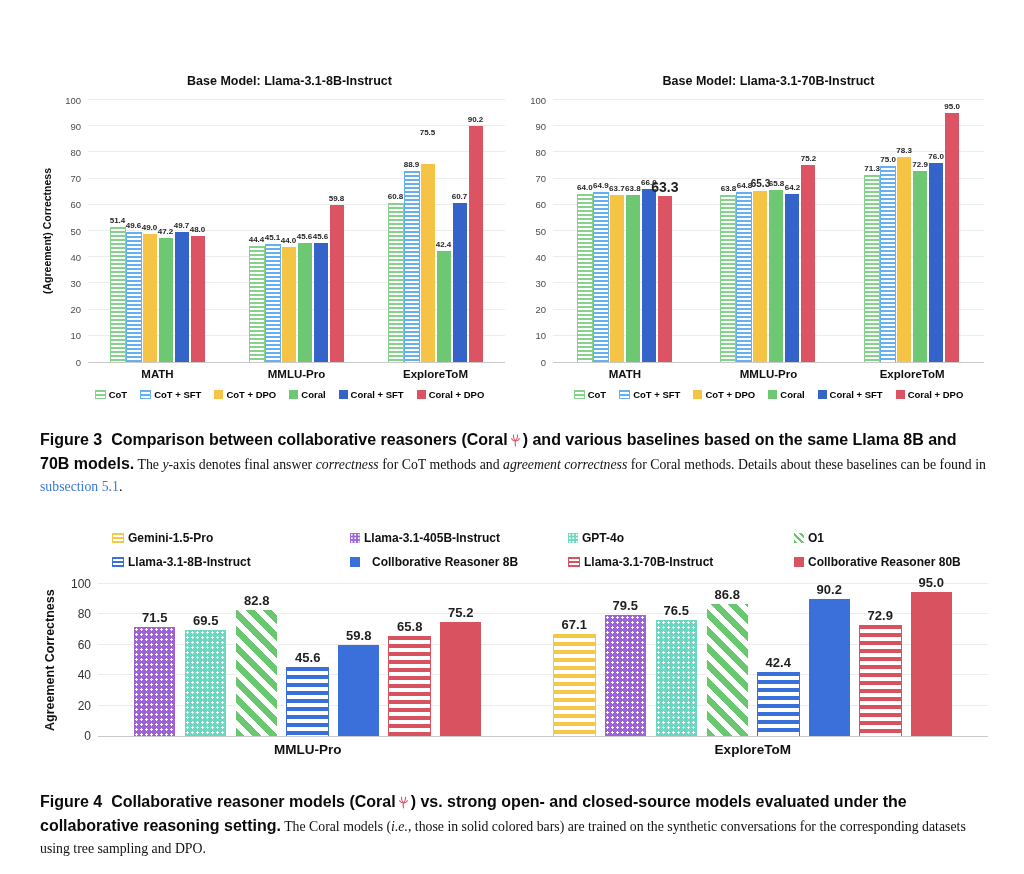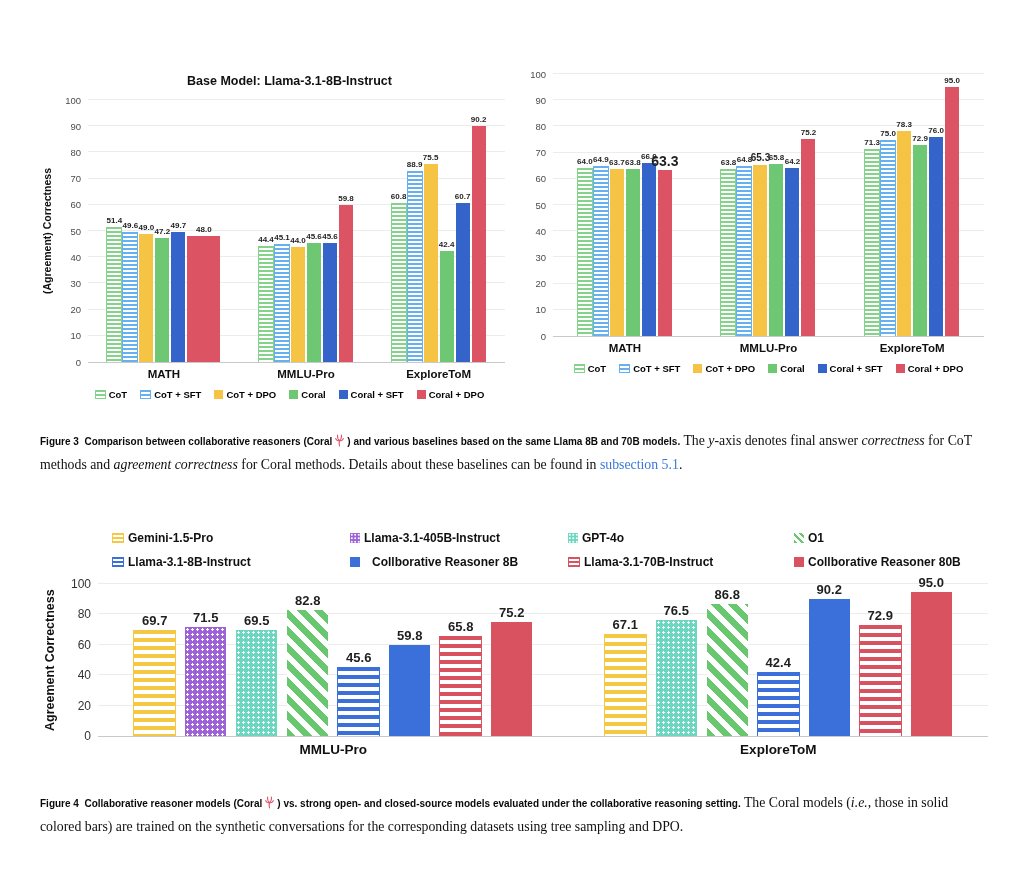--- a/index.html
+++ b/index.html
@@ -21,21 +21,21 @@
   .grp{position:relative;display:flex;align-items:flex-end;}
   .cell{display:flex;flex-direction:column;align-items:center;}
   .vl{font-weight:600;color:#1f1f1f;white-space:nowrap;text-align:center;line-height:1;}
   .cat{position:absolute;top:calc(100% + 6px);left:50%;transform:translateX(-50%);
        font-weight:700;color:#101010;white-space:nowrap;}
   .lgd{display:flex;justify-content:center;margin:26px 0 0 34px;}
   .li{display:flex;align-items:center;}
   .sw{flex:none;display:inline-block;}
   #cap3,#cap4{position:absolute;left:40px;width:946px;line-height:21.5px;}
   #cap3{top:429px;} #cap4{top:791px;}
-  .cb{font-family:"Liberation Sans","DejaVu Sans",sans-serif;font-weight:700;font-size:10px;color:#0a0a0a;}
+  .cb{font-family:"Liberation Sans","DejaVu Sans",sans-serif;font-weight:700;font-size:16px;color:#0a0a0a;}
   .cr{font-family:"Liberation Serif","DejaVu Serif",serif;font-size:13.8px;color:#101010;}
   .ci{font-family:"Liberation Serif","DejaVu Serif",serif;font-size:13.8px;color:#101010;font-style:italic;}
   .clink{font-family:"Liberation Serif","DejaVu Serif",serif;font-size:13.8px;cursor:pointer;}
   .coralsvg{display:inline-block;vertical-align:-2px;margin:0 1px;}
   #f4legend{position:absolute;top:531px;left:112px;width:872px;display:grid;
             grid-template-columns:238px 218px 226px auto;row-gap:10px;
             font-size:12px;font-weight:700;color:#101010;}
   #f4chart{position:absolute;top:584px;left:40px;width:948px;}
 </style>
 </head>
@@ -84,21 +84,21 @@
                   <div class="bar" style="width: 100%; height: 128.38px; background: rgb(246, 196, 68);"></div>
                 </div>
                 <div class="cell" style="width: 14px;">
                   <div class="vl" style="font-size: 8px; margin: 0px -8px 2px; width: 30px;">47.2</div>
                   <div class="bar" style="width: 100%; height: 123.664px; background: rgb(110, 200, 115);"></div>
                 </div>
                 <div class="cell" style="width: 14px;">
                   <div class="vl" style="font-size: 8px; margin: 0px -8px 2px; width: 30px;">49.7</div>
                   <div class="bar" style="width: 100%; height: 130.214px; background: rgb(52, 100, 201);"></div>
                 </div>
-                <div class="cell" style="width: 33px;">
+                <div class="cell" style="width: 14px;">
                   <div class="vl" style="font-size: 8px; margin: 0px -8px 2px; width: 30px;">48.0</div>
                   <div class="bar" style="width: 100%; height: 125.76px; background: rgb(220, 84, 100);"></div>
                 </div>
                 <div class="cat" style="font-size: 11.5px;">MATH</div>
               </div>
               <div class="grp" style="gap: 2px;">
                 <div class="cell" style="width: 14px;">
                   <div class="vl" style="font-size: 8px; margin: 0px -8px 2px; width: 30px;">44.4</div>
                   <div class="bar" style="width: 100%; height: 116.328px; background: repeating-linear-gradient(rgb(133, 210, 139) 0px, rgb(133, 210, 139) 2px, rgb(255, 255, 255) 2px, rgb(255, 255, 255) 4px); border-left: 1px solid rgb(133, 210, 139); border-right: 1px solid rgb(133, 210, 139);"></div>
                 </div>
@@ -126,21 +126,21 @@
               </div>
               <div class="grp" style="gap: 2px;">
                 <div class="cell" style="width: 14px;">
                   <div class="vl" style="font-size: 8px; margin: 0px -8px 2px; width: 30px;">60.8</div>
                   <div class="bar" style="width: 100%; height: 159.296px; background: repeating-linear-gradient(rgb(133, 210, 139) 0px, rgb(133, 210, 139) 2px, rgb(255, 255, 255) 2px, rgb(255, 255, 255) 4px); border-left: 1px solid rgb(133, 210, 139); border-right: 1px solid rgb(133, 210, 139);"></div>
                 </div>
                 <div class="cell" style="width: 14px;">
                   <div class="vl" style="font-size: 8px; margin: 0px -8px 2px; width: 30px;">88.9</div>
                   <div class="bar" style="width: 100%; height: 190.736px; background: repeating-linear-gradient(rgb(100, 176, 241) 0px, rgb(100, 176, 241) 2px, rgb(255, 255, 255) 2px, rgb(255, 255, 255) 4px); border-left: 1px solid rgb(100, 176, 241); border-right: 1px solid rgb(100, 176, 241);"></div>
                 </div>
-                <div class="cell" style="width: 14px;">
+                <div class="cell" style="width: 14px; gap: 25px;">
                   <div class="vl" style="font-size: 8px; margin: 0px -8px 2px; width: 30px;">75.5</div>
                   <div class="bar" style="width: 100%; height: 197.81px; background: rgb(246, 196, 68);"></div>
                 </div>
                 <div class="cell" style="width: 14px;">
                   <div class="vl" style="font-size: 8px; margin: 0px -8px 2px; width: 30px;">42.4</div>
                   <div class="bar" style="width: 100%; height: 111.088px; background: rgb(110, 200, 115);"></div>
                 </div>
                 <div class="cell" style="width: 14px;">
                   <div class="vl" style="font-size: 8px; margin: 0px -8px 2px; width: 30px;">60.7</div>
                   <div class="bar" style="width: 100%; height: 159.034px; background: rgb(52, 100, 201);"></div>
@@ -175,20 +175,21 @@
             <div class="sw" style="width: 9px; height: 9px; background: rgb(52, 100, 201);"></div>
             <div style="font-size: 9.5px; font-weight: 600;">Coral + SFT</div>
           </div>
           <div class="li" style="gap: 3px;">
             <div class="sw" style="width: 9px; height: 9px; background: rgb(220, 84, 100);"></div>
             <div style="font-size: 9.5px; font-weight: 600;">Coral + DPO</div>
           </div>
         </div>
       </div>
     <div class="panel" id="f3r">
+        <div class="ct">Base Model: Llama-3.1-70B-Instruct</div>
         <div class="cbody">
           <div class="plot" style="height: 262px; margin-left: 34px;">
             <div class="ytick" style="bottom: 0px; font-size: 9.5px;">0</div>
             <div class="gl" style="bottom: 26.2px;"></div>
             <div class="ytick" style="bottom: 26.2px; font-size: 9.5px;">10</div>
             <div class="gl" style="bottom: 52.4px;"></div>
             <div class="ytick" style="bottom: 52.4px; font-size: 9.5px;">20</div>
             <div class="gl" style="bottom: 78.6px;"></div>
             <div class="ytick" style="bottom: 78.6px; font-size: 9.5px;">30</div>
             <div class="gl" style="bottom: 104.8px;"></div>
@@ -366,24 +367,20 @@
           <div class="ytick" style="bottom: 60.8px; font-size: 12px; color: rgb(51, 51, 51);">40</div>
           <div class="gl" style="bottom: 91.2px;"></div>
           <div class="ytick" style="bottom: 91.2px; font-size: 12px; color: rgb(51, 51, 51);">60</div>
           <div class="gl" style="bottom: 121.6px;"></div>
           <div class="ytick" style="bottom: 121.6px; font-size: 12px; color: rgb(51, 51, 51);">80</div>
           <div class="gl" style="bottom: 152px;"></div>
           <div class="ytick" style="bottom: 152px; font-size: 12px; color: rgb(51, 51, 51);">100</div>
           <div class="groups">
             <div class="grp" style="gap: 10px;">
               <div class="cell" style="width: 41px;">
-                <div class="vl" style="font-size: 13px; margin: 0px -8px 3px; width: 57px;">69.7</div>
-                <div class="bar" style="width: 100%; height: 105.944px; background: repeating-linear-gradient(rgb(245, 200, 67) 0px, rgb(245, 200, 67) 4px, rgb(255, 255, 255) 4px, rgb(255, 255, 255) 8px); border-left: 1px solid rgb(245, 200, 67); border-right: 1px solid rgb(245, 200, 67);"></div>
-              </div>
-              <div class="cell" style="width: 41px;">
                 <div class="vl" style="font-size: 13px; margin: 0px -8px 3px; width: 57px;">71.5</div>
                 <div class="bar" style="width: 100%; height: 108.68px; background-color: rgb(157, 98, 216); background-image: radial-gradient(rgb(255, 255, 255) 1.1px, rgba(255, 255, 255, 0) 1.1px); background-size: 5px 5px;"></div>
               </div>
               <div class="cell" style="width: 41px;">
                 <div class="vl" style="font-size: 13px; margin: 0px -8px 3px; width: 57px;">69.5</div>
                 <div class="bar" style="width: 100%; height: 105.64px; background-color: rgb(108, 215, 192); background-image: radial-gradient(rgb(255, 255, 255) 1.1px, rgba(255, 255, 255, 0) 1.1px); background-size: 5px 5px;"></div>
               </div>
               <div class="cell" style="width: 41px;">
                 <div class="vl" style="font-size: 13px; margin: 12px -8px 3px; width: 57px;">82.8</div>
                 <div class="bar" style="width: 100%; height: 125.856px; background: repeating-linear-gradient(45deg, rgb(104, 199, 111) 0px, rgb(104, 199, 111) 6px, rgb(255, 255, 255) 6px, rgb(255, 255, 255) 12px);"></div>
@@ -403,20 +400,24 @@
               <div class="cell" style="width: 41px;">
                 <div class="vl" style="font-size: 13px; margin: 0px -8px 3px; width: 57px;">75.2</div>
                 <div class="bar" style="width: 100%; height: 114.304px; background: rgb(217, 82, 96);"></div>
               </div>
               <div class="cat" style="font-size: 13.5px;">MMLU-Pro</div>
             </div>
             <div class="grp" style="gap: 10px;">
               <div class="cell" style="width: 41px;">
                 <div class="vl" style="font-size: 13px; margin: 0px -8px 3px; width: 57px;">67.1</div>
                 <div class="bar" style="width: 100%; height: 101.992px; background: repeating-linear-gradient(rgb(245, 200, 67) 0px, rgb(245, 200, 67) 4px, rgb(255, 255, 255) 4px, rgb(255, 255, 255) 8px); border-left: 1px solid rgb(245, 200, 67); border-right: 1px solid rgb(245, 200, 67);"></div>
+              </div>
+              <div class="cell" style="width: 41px;">
+                <div class="vl" style="font-size: 13px; margin: 0px -8px 3px; width: 57px;">79.5</div>
+                <div class="bar" style="width: 100%; height: 120.84px; background-color: rgb(157, 98, 216); background-image: radial-gradient(rgb(255, 255, 255) 1.1px, rgba(255, 255, 255, 0) 1.1px); background-size: 5px 5px;"></div>
               </div>
               <div class="cell" style="width: 41px;">
                 <div class="vl" style="font-size: 13px; margin: 0px -8px 3px; width: 57px;">76.5</div>
                 <div class="bar" style="width: 100%; height: 116.28px; background-color: rgb(108, 215, 192); background-image: radial-gradient(rgb(255, 255, 255) 1.1px, rgba(255, 255, 255, 0) 1.1px); background-size: 5px 5px;"></div>
               </div>
               <div class="cell" style="width: 41px;">
                 <div class="vl" style="font-size: 13px; margin: 0px -8px 3px; width: 57px;">86.8</div>
                 <div class="bar" style="width: 100%; height: 131.936px; background: repeating-linear-gradient(45deg, rgb(104, 199, 111) 0px, rgb(104, 199, 111) 6px, rgb(255, 255, 255) 6px, rgb(255, 255, 255) 12px);"></div>
               </div>
               <div class="cell" style="width: 41px;">

